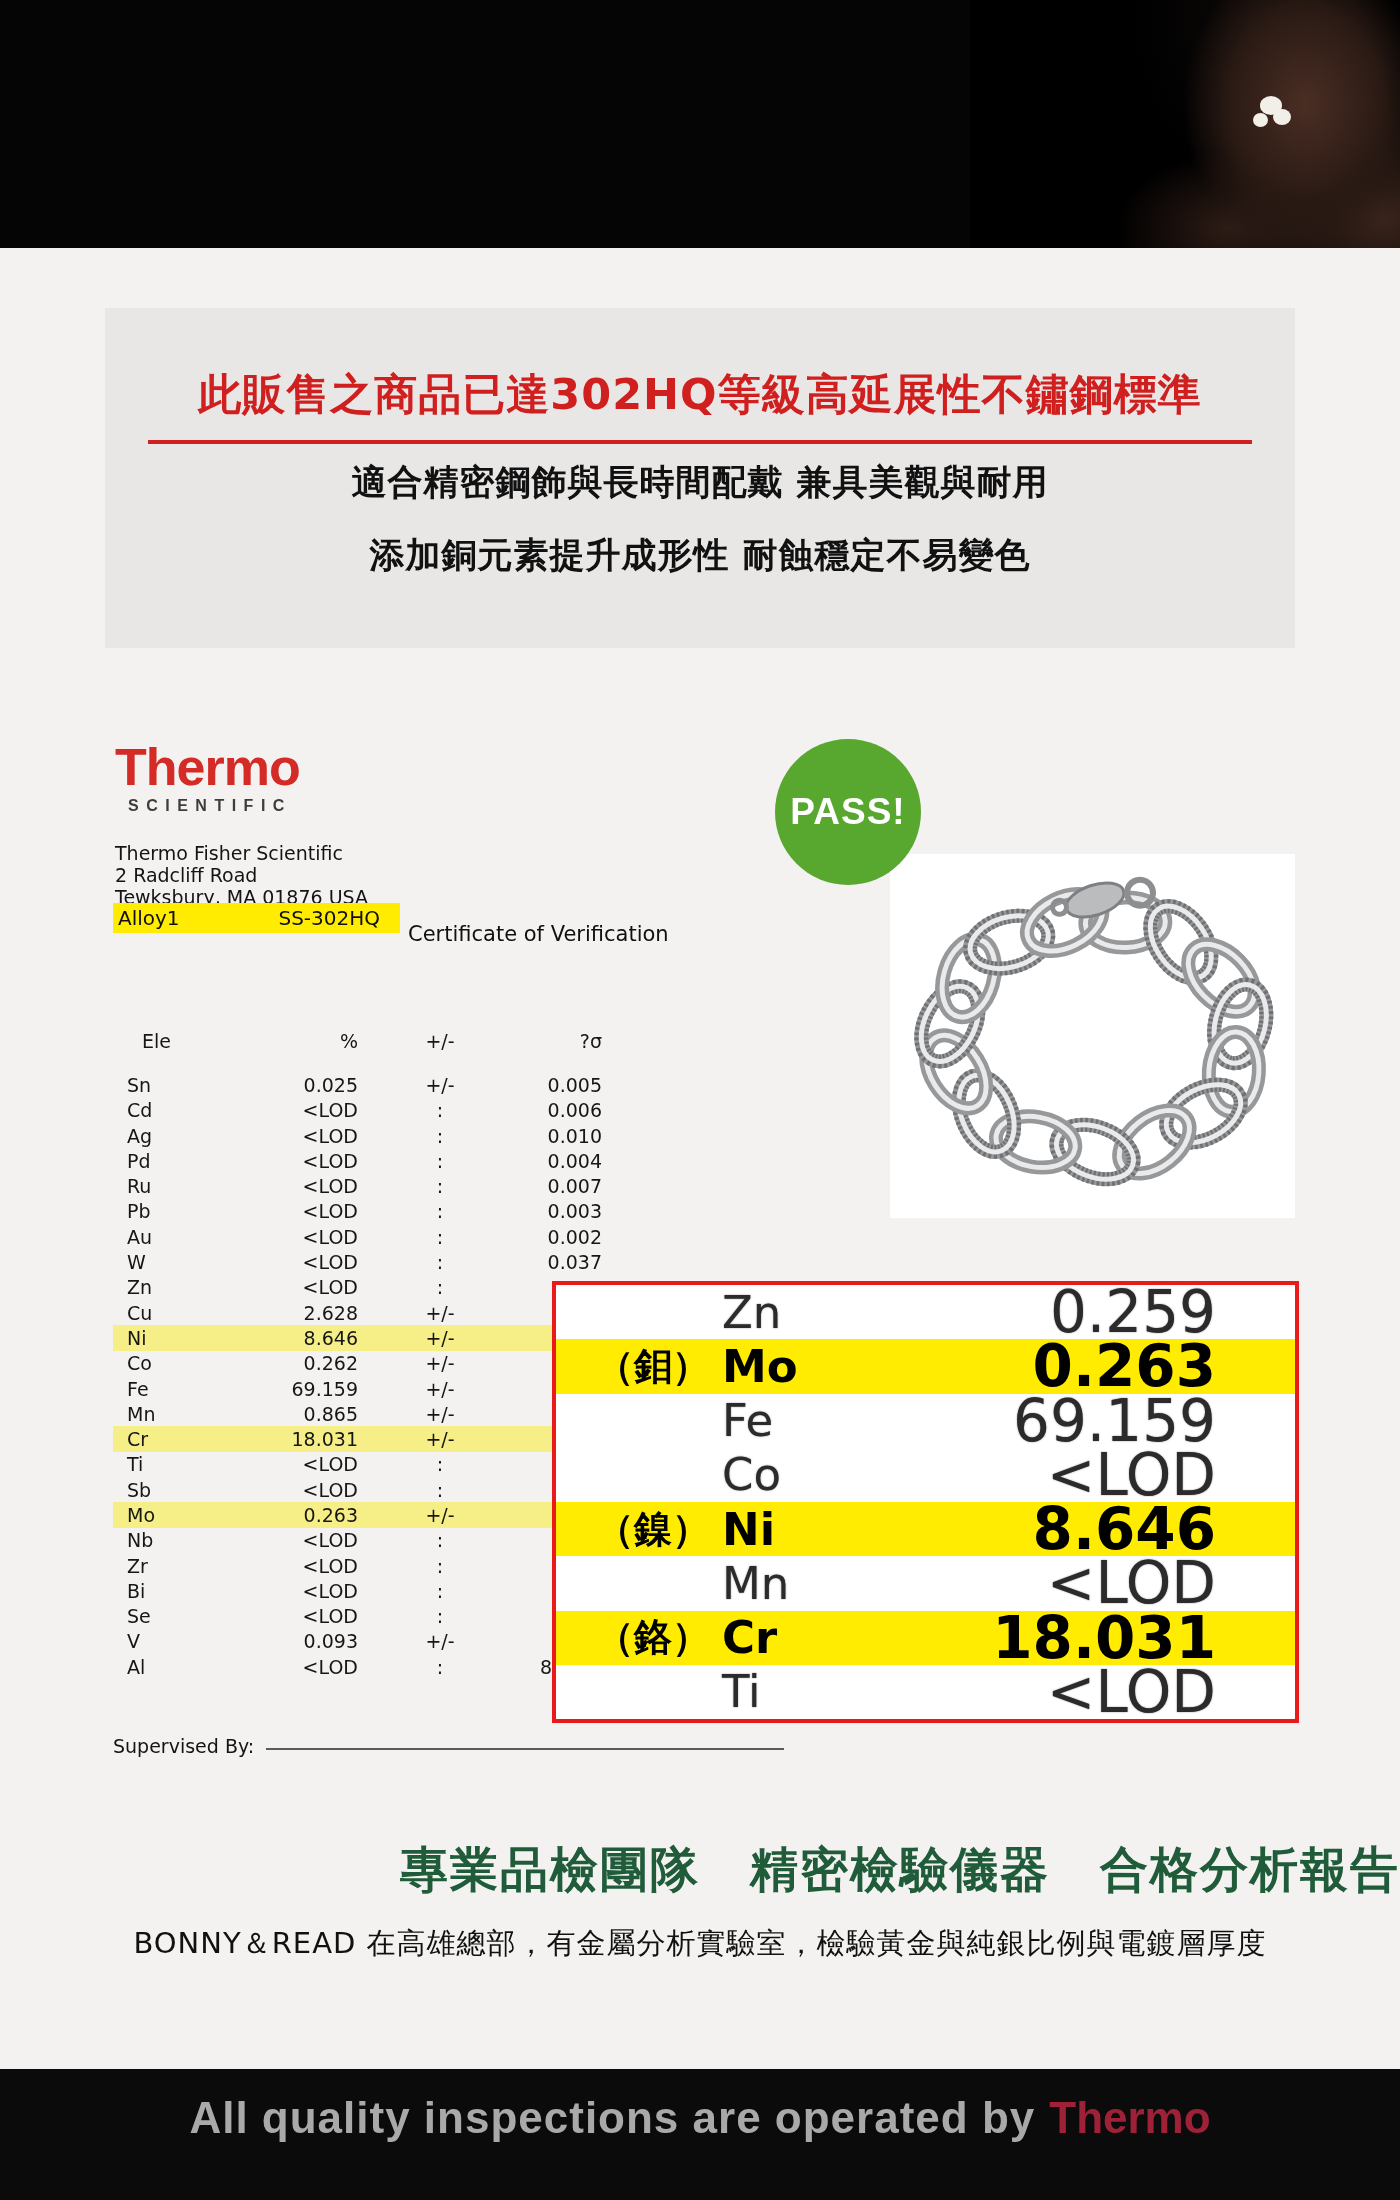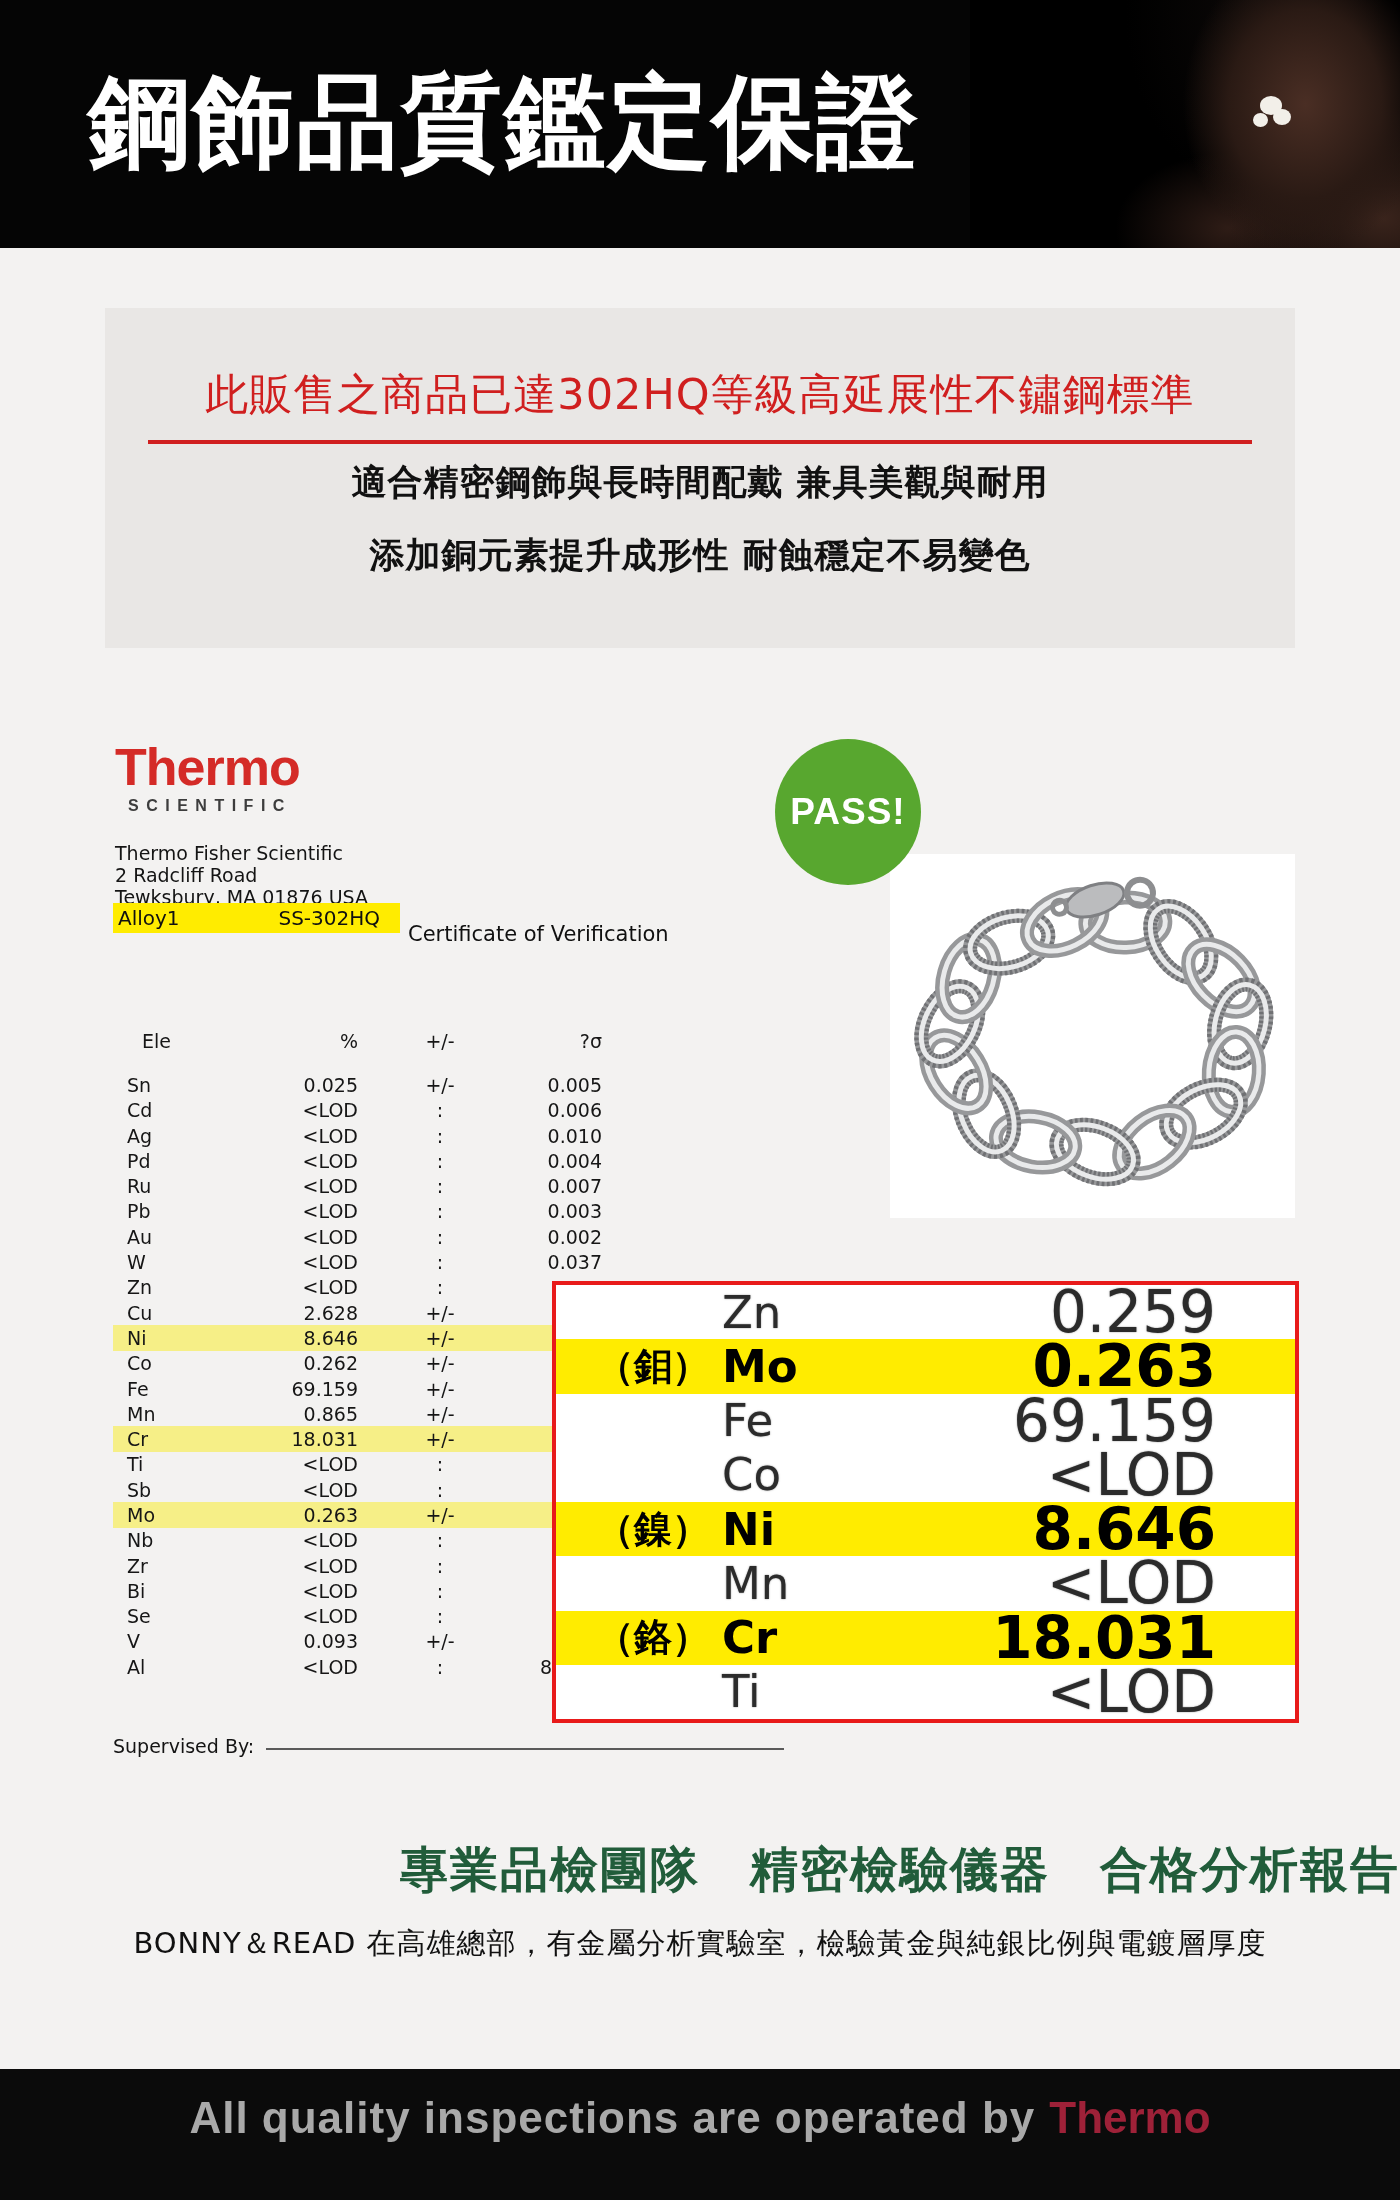--- a/index.html
+++ b/index.html
@@ -23,21 +23,21 @@
   .flower{position:absolute;left:290px;top:96px;width:40px;height:40px;}
   .flower i{position:absolute;background:#f2efe9;border-radius:50%;display:block;}
   .flower i:nth-child(1){width:22px;height:19px;left:0;top:0;}
   .flower i:nth-child(2){width:18px;height:16px;left:13px;top:13px;}
   .flower i:nth-child(3){width:15px;height:14px;left:-7px;top:17px;}
   .hero h1{position:absolute;left:88px;top:42px;margin:0;font-size:102px;line-height:160px;
     font-weight:900;color:#ffffff;letter-spacing:2px;white-space:nowrap;}
 
   
   .intro-panel{position:absolute;left:105px;top:308px;width:1190px;height:340px;background:#e9e7e5;text-align:center;}
-  .intro-headline{margin-top:58px;font-size:43px;font-weight:400;color:var(--red);letter-spacing:1px;white-space:nowrap;}
+  .intro-headline{margin-top:58px;font-size:43px;font-weight:700;color:var(--red);letter-spacing:1px;white-space:nowrap;}
   .intro-underline{width:1104px;height:4px;background:var(--red);margin:16px auto 0 auto;}
   .intro-line{font-size:35px;font-weight:700;color:#111;letter-spacing:1px;white-space:nowrap;}
   .intro-line.l1{margin-top:26px;}
   .intro-line.l2{margin-top:15px;}
 
   
   .thermo-logo{position:absolute;left:115px;top:740px;}
   .thermo-word{font-size:52px;font-weight:800;color:var(--tred);letter-spacing:-1px;line-height:54px;font-family:"Liberation Sans",sans-serif;}
   .thermo-sub{font-size:16px;font-weight:700;color:#3d3d3d;letter-spacing:7.5px;margin-top:3px;padding-left:5px;font-family:"Liberation Sans",sans-serif;margin-left:8px;}
   .address{position:absolute;left:115px;top:842px;font-size:19px;line-height:22px;color:#141414;}
@@ -94,21 +94,20 @@
 
   <header class="hero">
     <div class="hero-photo">
       <div class="ph-base"></div>
       <div class="flower">
           <i></i>
           <i></i>
           <i></i>
         </div>
     </div>
-    <h1>鋼飾品質鑑定保證</h1>
   </header>
 
   <section class="intro-panel">
     <div class="intro-headline">此販售之商品已達302HQ等級高延展性不鏽鋼標準</div>
     <div class="intro-underline"></div>
     <div class="intro-line l2">適合精密鋼飾與長時間配戴 兼具美觀與耐用</div>
     <div class="intro-line l1">添加銅元素提升成形性 耐蝕穩定不易變色</div>
   </section>
 
   <section>

